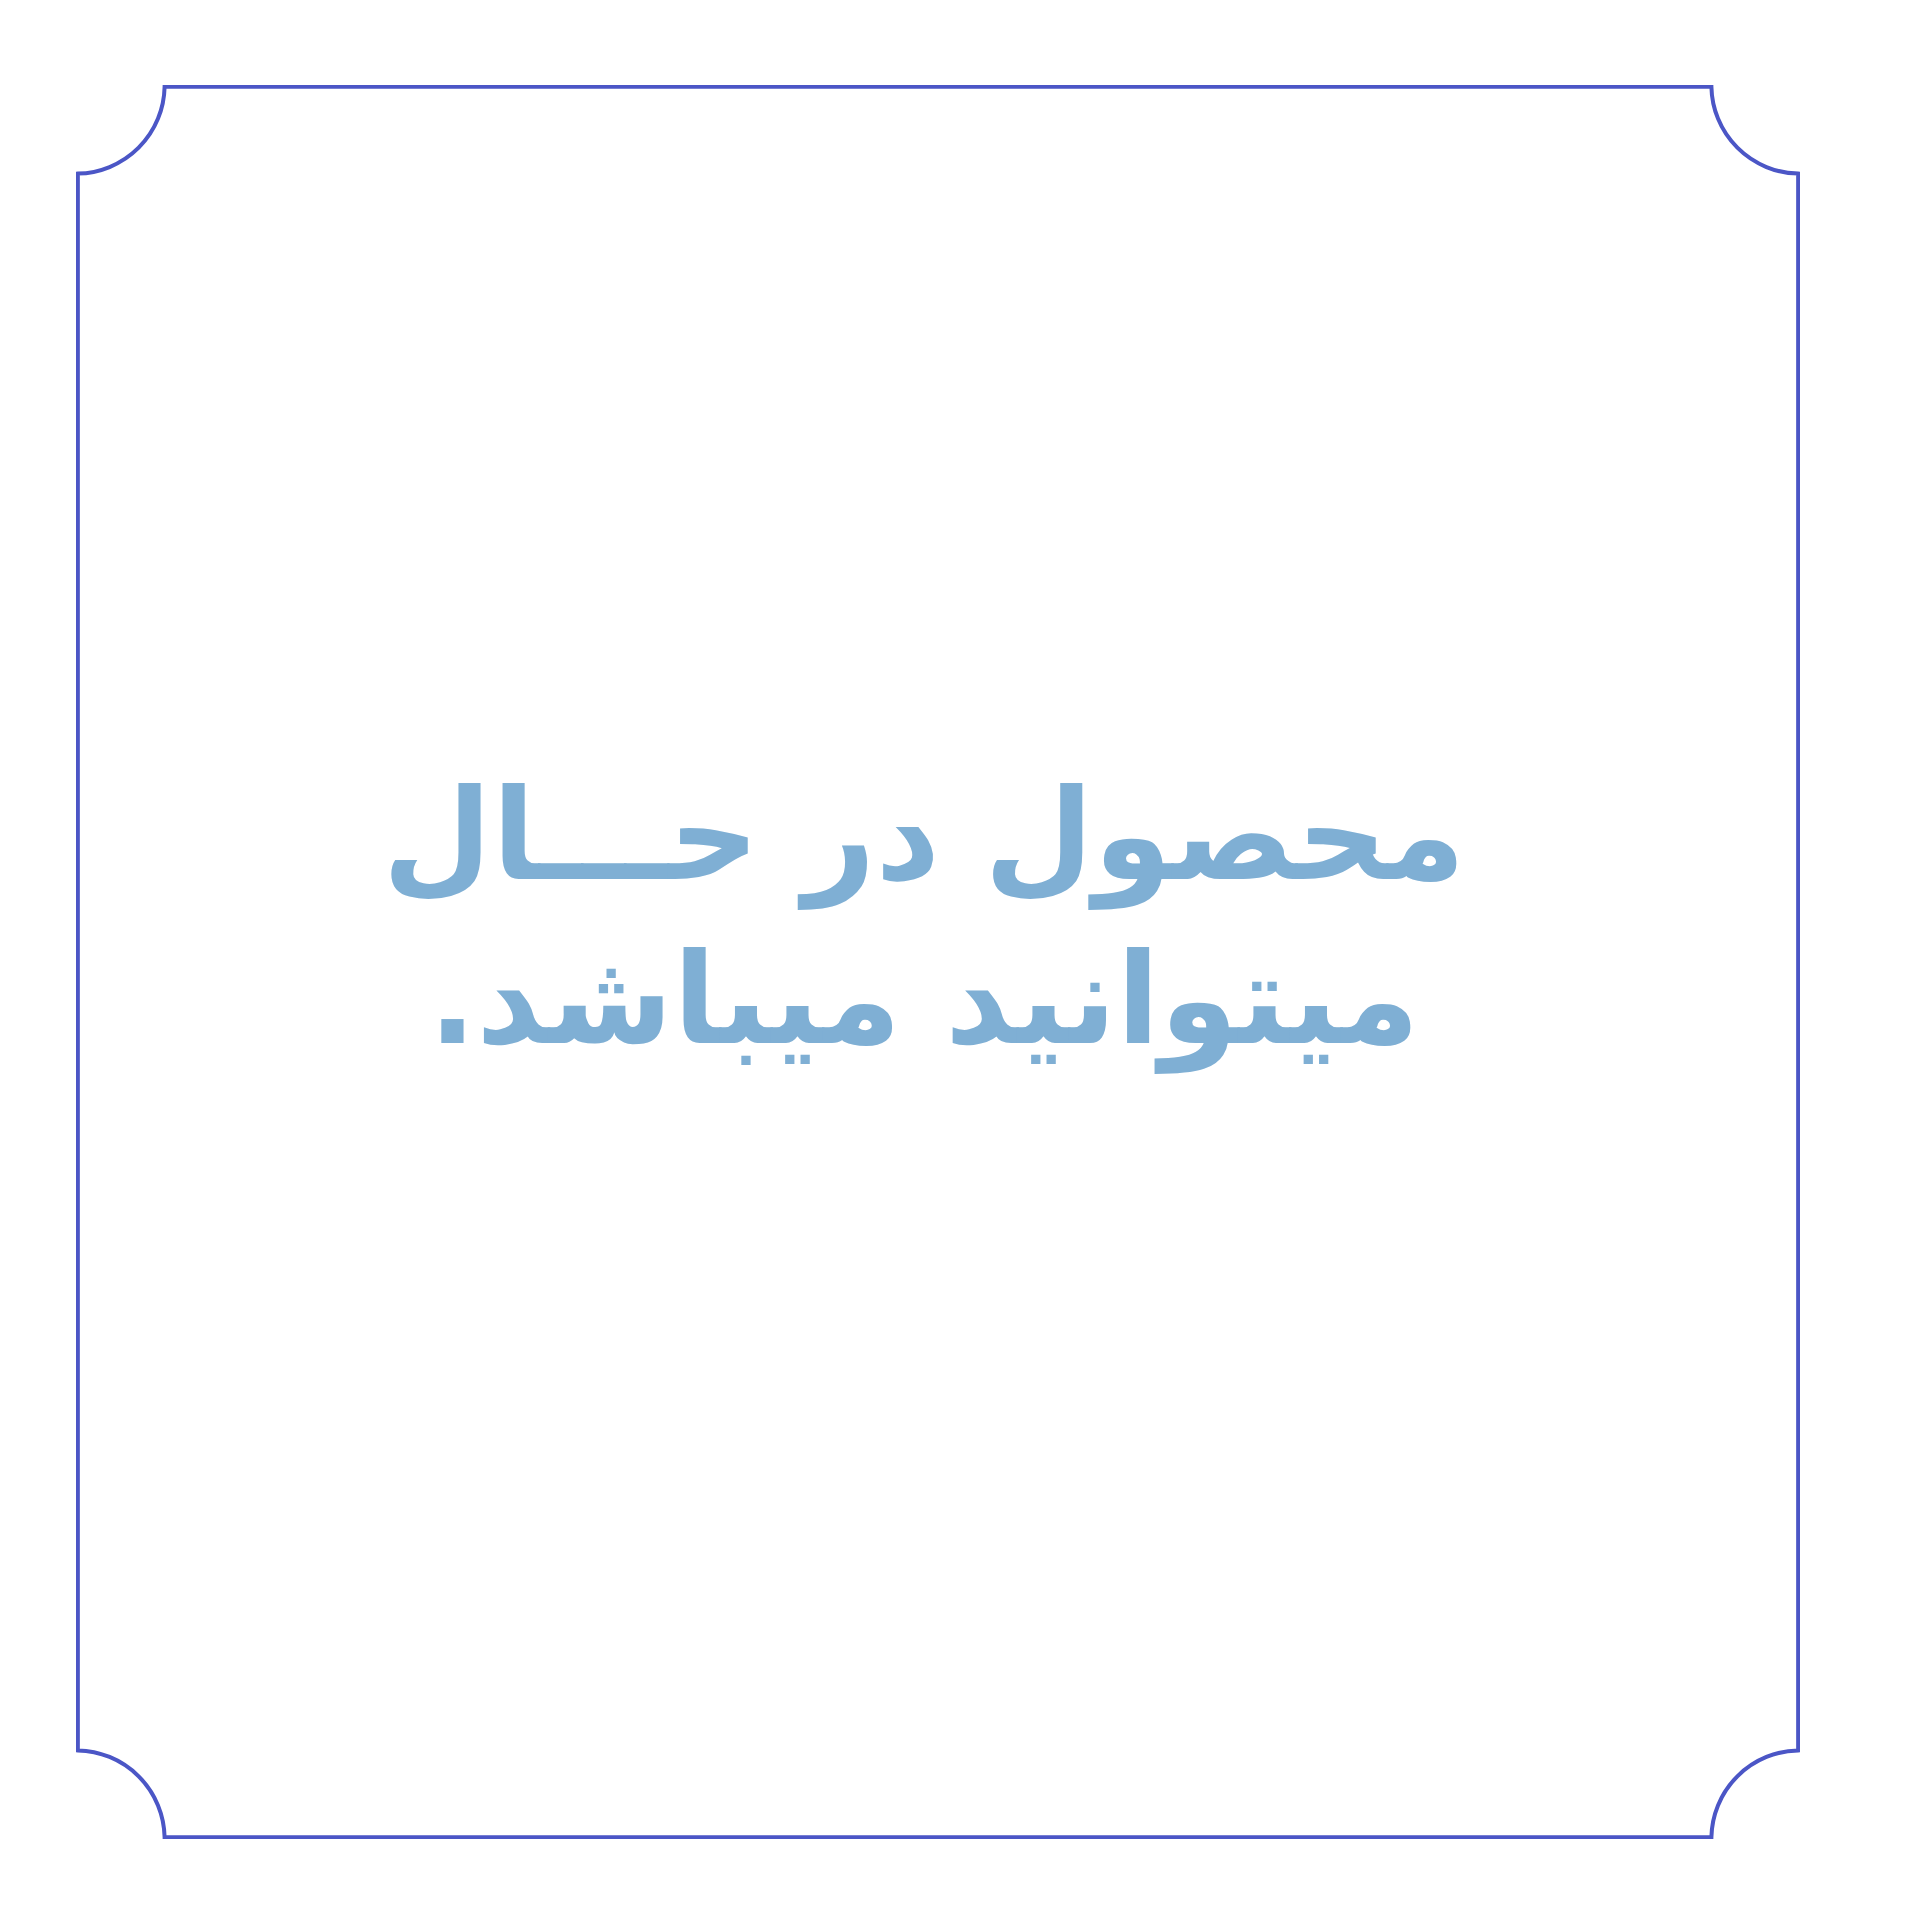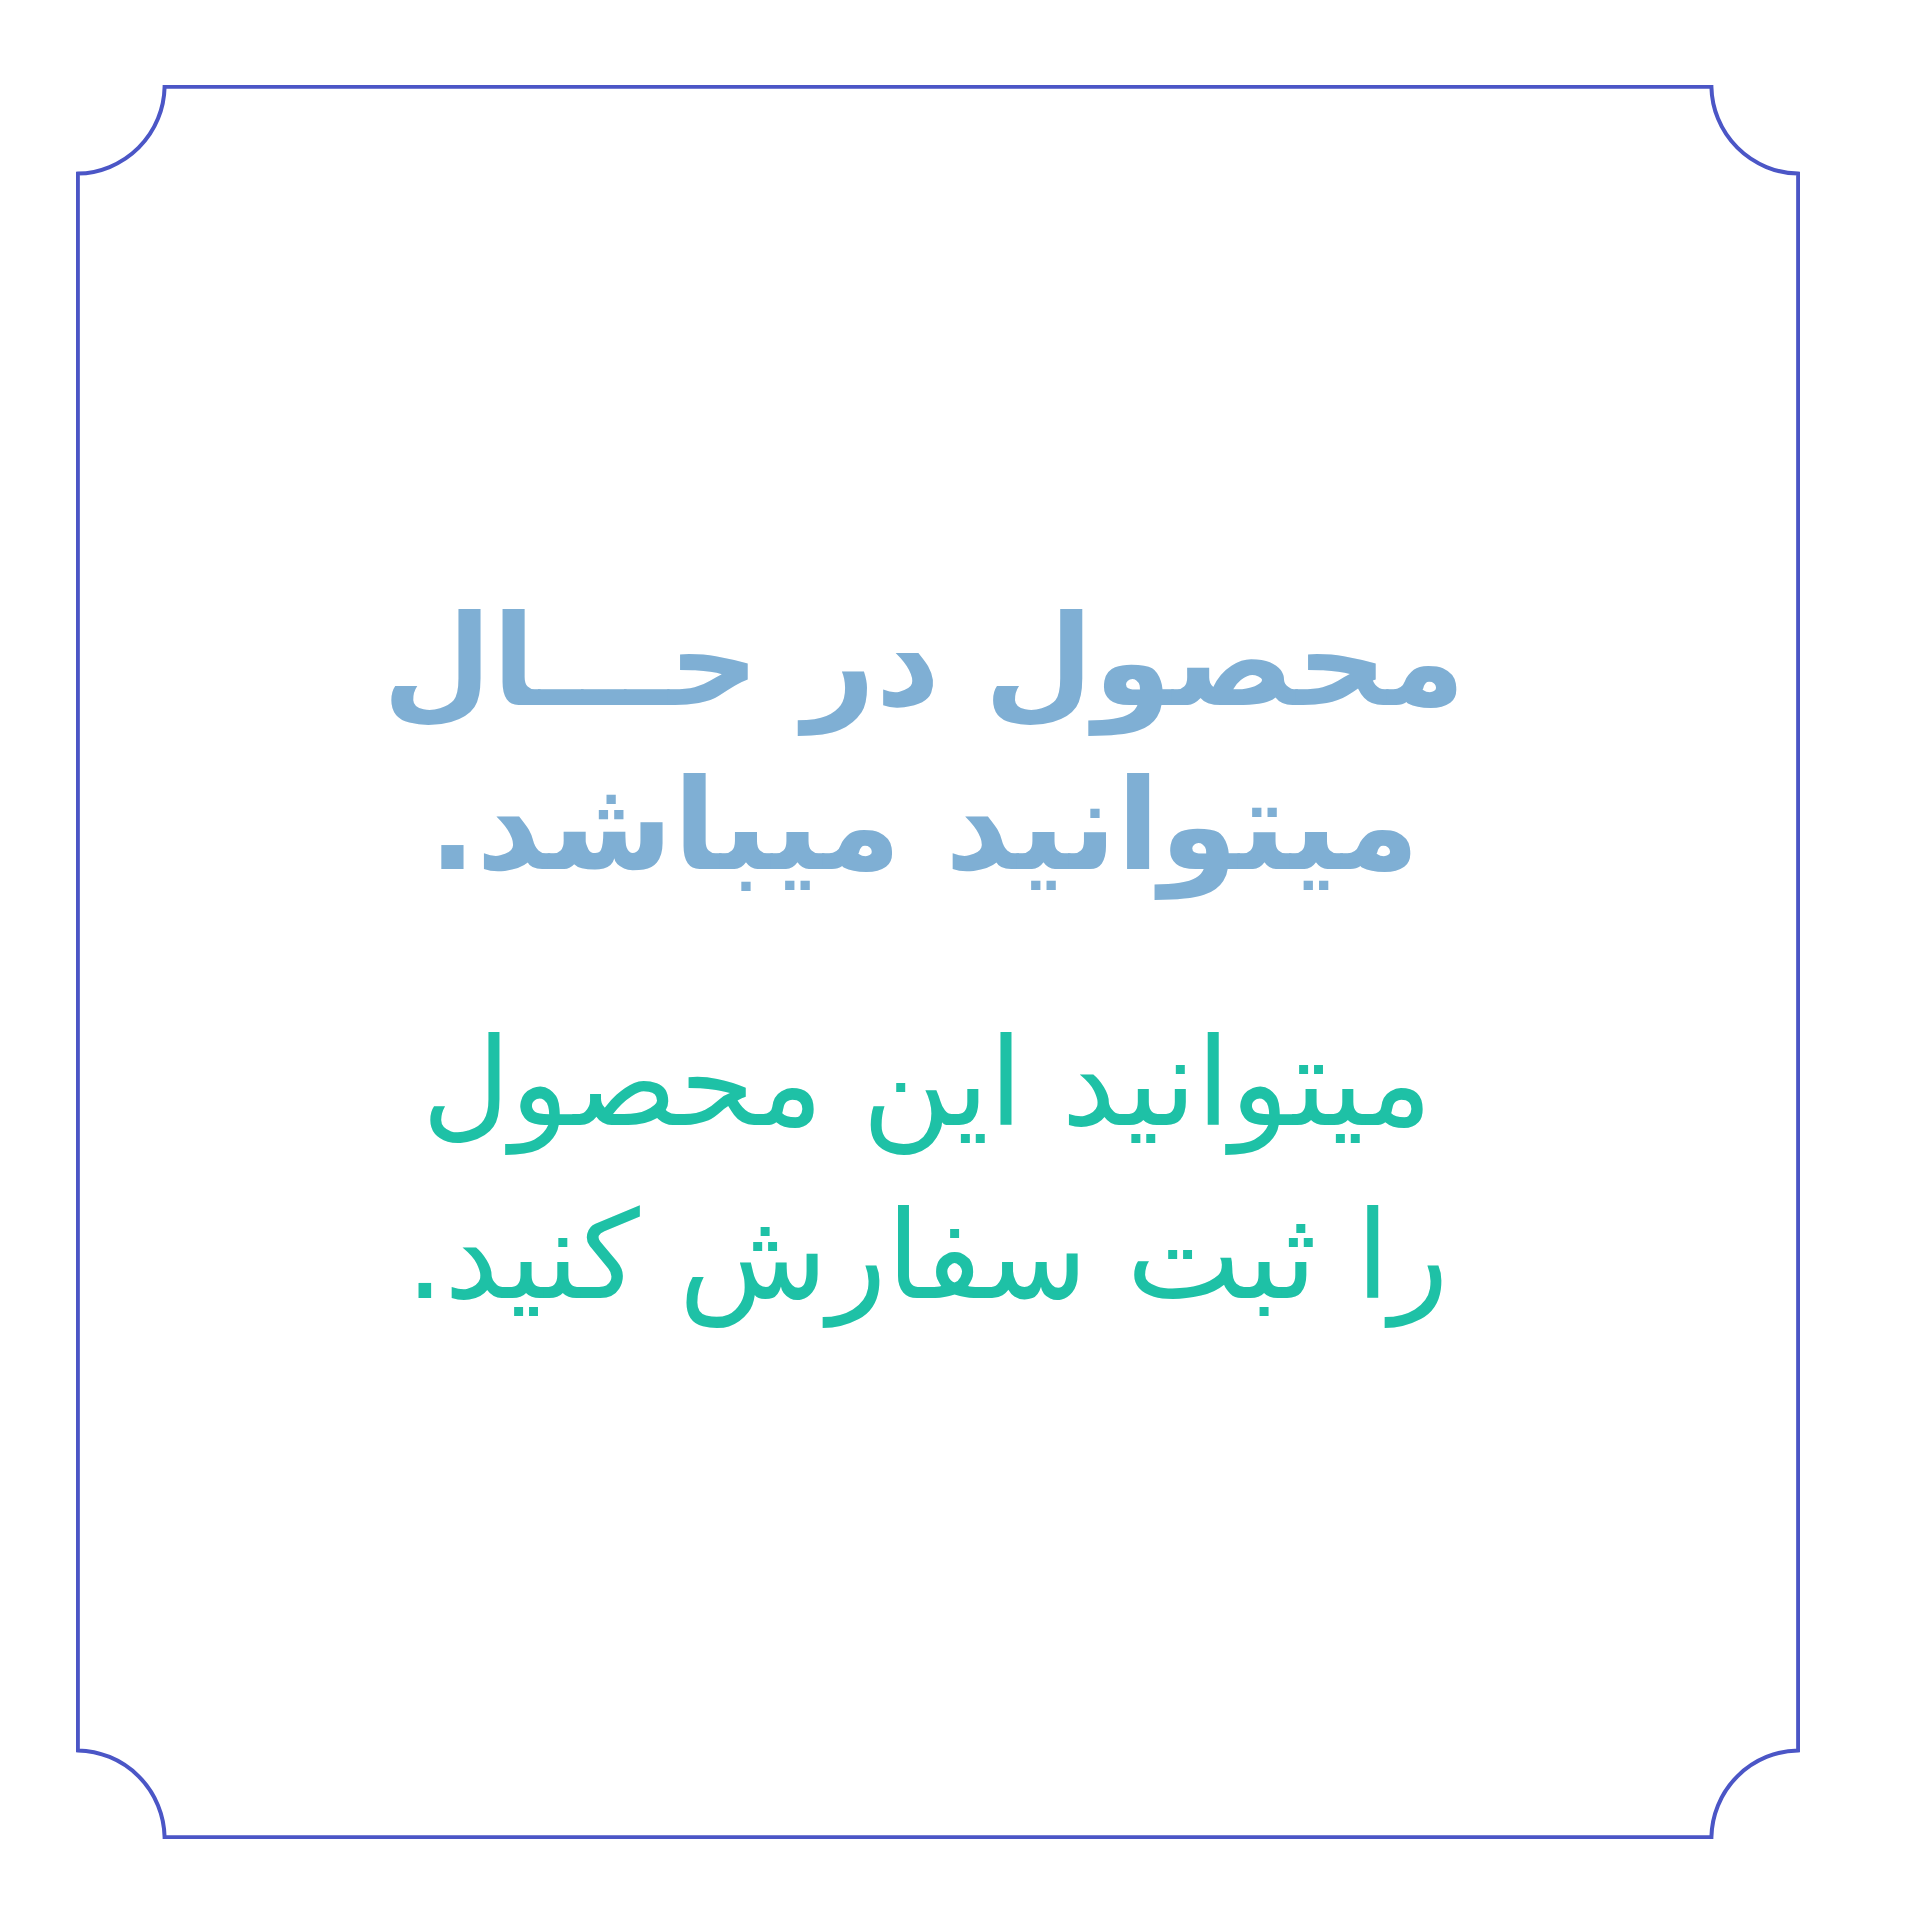--- a/index.html
+++ b/index.html
@@ -101,21 +101,17 @@
     </svg>
   </div>
 
   <div class="text-stack">
 
     <div class="para para-primary" style="color: rgb(127, 175, 212);">
       <span class="line">محصول در حـــال</span>
       <span class="line">میتوانید میباشد.</span>
     </div>
 
-    <div class="para para-secondary" style="color: rgb(30, 193, 166);">
-      <span class="line">میتوانید این محصول</span>
-      <span class="line">را ثبت سفارش کنید.</span>
-    </div>
 
   </div>
 
 </div>
 
 
 </body></html>

